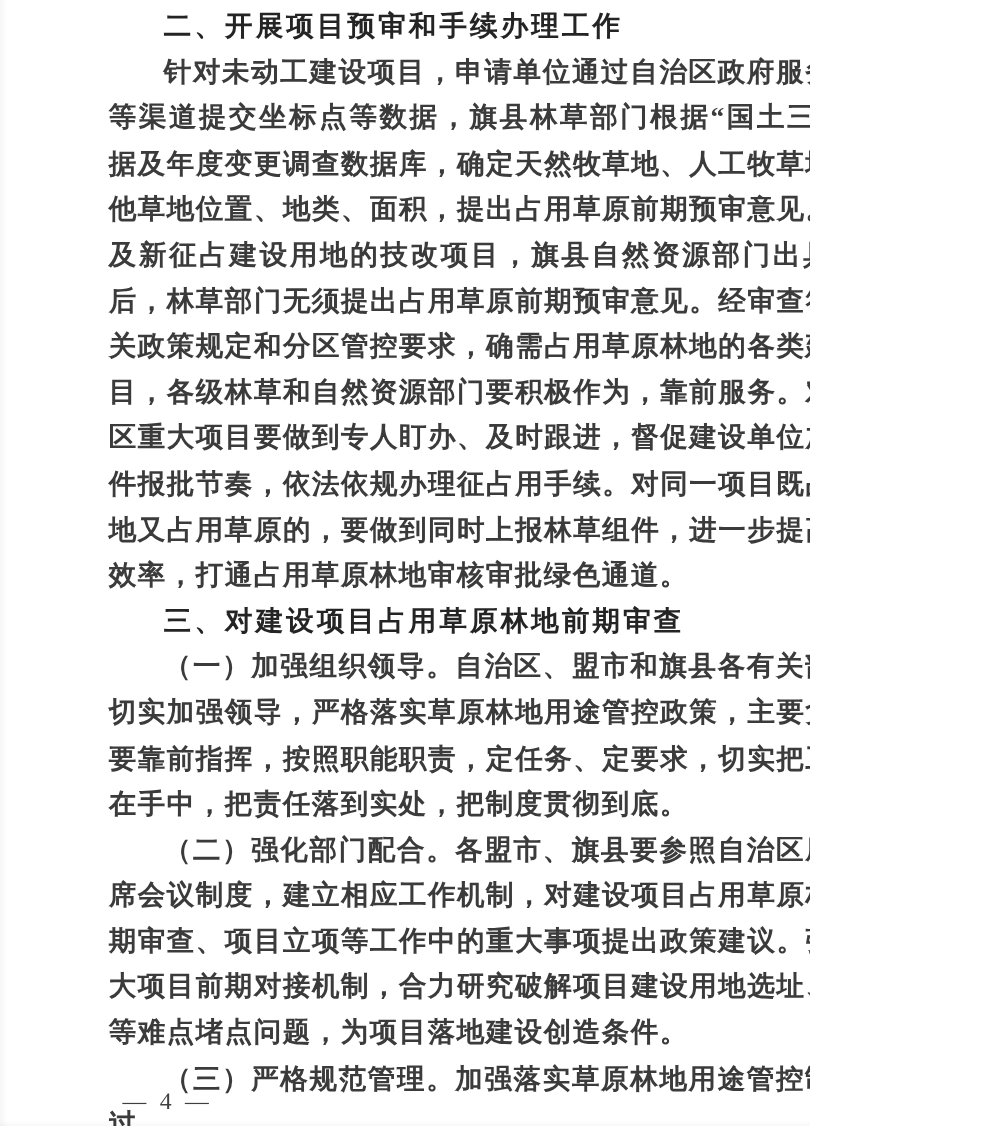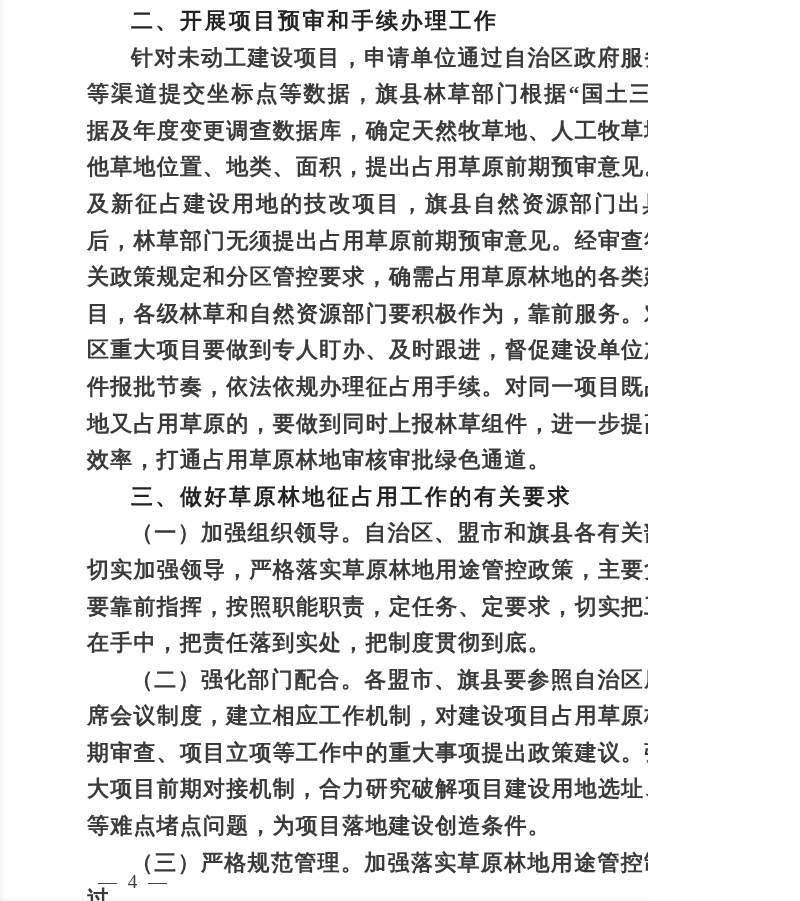--- a/index.html
+++ b/index.html
@@ -76,20 +76,20 @@
 </head>
 <body>
 
 <div class="page">
   <div class="scan-edge-left"></div>
   <div class="scan-edge-bottom"></div>
 
   <div class="content">
     <h2 class="heading">二、开展项目预审和手续办理工作</h2>
     <p>针对未动工建设项目，申请单位通过自治区政府服务平台等渠道提交坐标点等数据，旗县林草部门根据“国土三调”数据及年度变更调查数据库，确定天然牧草地、人工牧草地和其他草地位置、地类、面积，提出占用草原前期预审意见。不涉及新征占建设用地的技改项目，旗县自然资源部门出具说明后，林草部门无须提出占用草原前期预审意见。经审查符合相关政策规定和分区管控要求，确需占用草原林地的各类建设项目，各级林草和自然资源部门要积极作为，靠前服务。对自治区重大项目要做到专人盯办、及时跟进，督促建设单位加快组件报批节奏，依法依规办理征占用手续。对同一项目既占用林地又占用草原的，要做到同时上报林草组件，进一步提高工作效率，打通占用草原林地审核审批绿色通道。</p>
-    <h2 class="heading">三、做好草原林地征占用工作的有关要求</h2>
+    <h2 class="heading">三、对建设项目占用草原林地前期审查</h2>
     <p>（一）加强组织领导。自治区、盟市和旗县各有关部门要切实加强领导，严格落实草原林地用途管控政策，主要负责人要靠前指挥，按照职能职责，定任务、定要求，切实把工作抓在手中，把责任落到实处，把制度贯彻到底。</p>
     <p>（二）强化部门配合。各盟市、旗县要参照自治区厅际联席会议制度，建立相应工作机制，对建设项目占用草原林地前期审查、项目立项等工作中的重大事项提出政策建议。强化重大项目前期对接机制，合力研究破解项目建设用地选址、组件等难点堵点问题，为项目落地建设创造条件。</p>
     <p>（三）严格规范管理。加强落实草原林地用途管控制度全过</p>
   </div>
 
   <div class="page-number">— 4 —</div>
 </div>
 
 </body></html>

